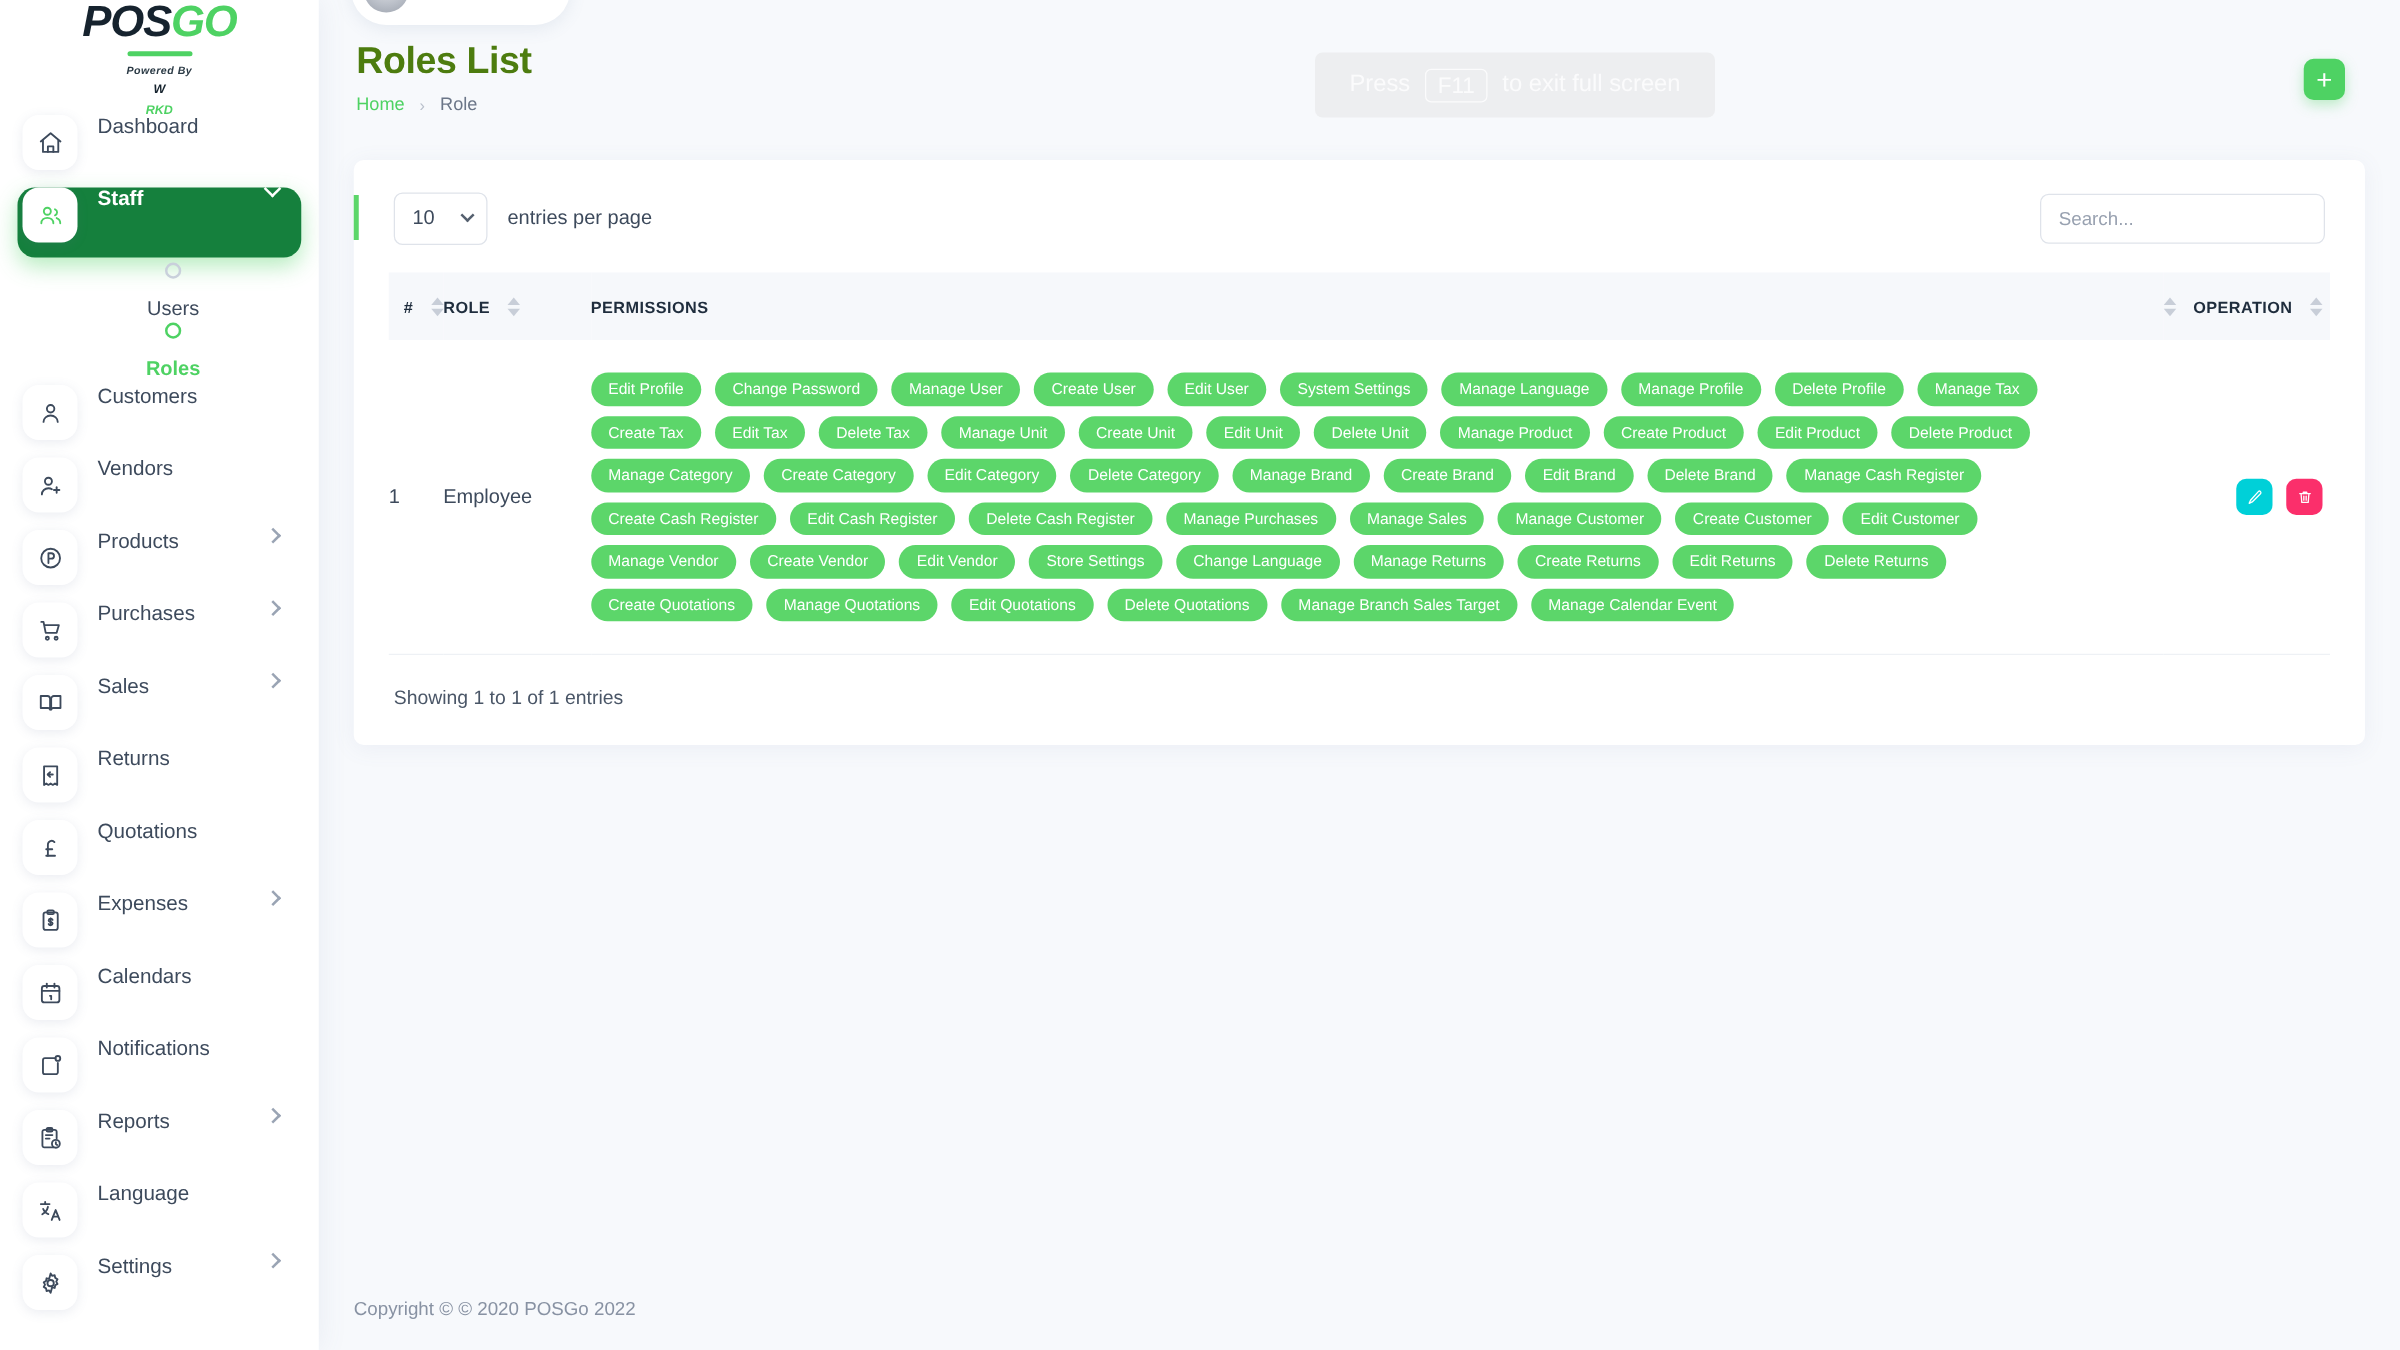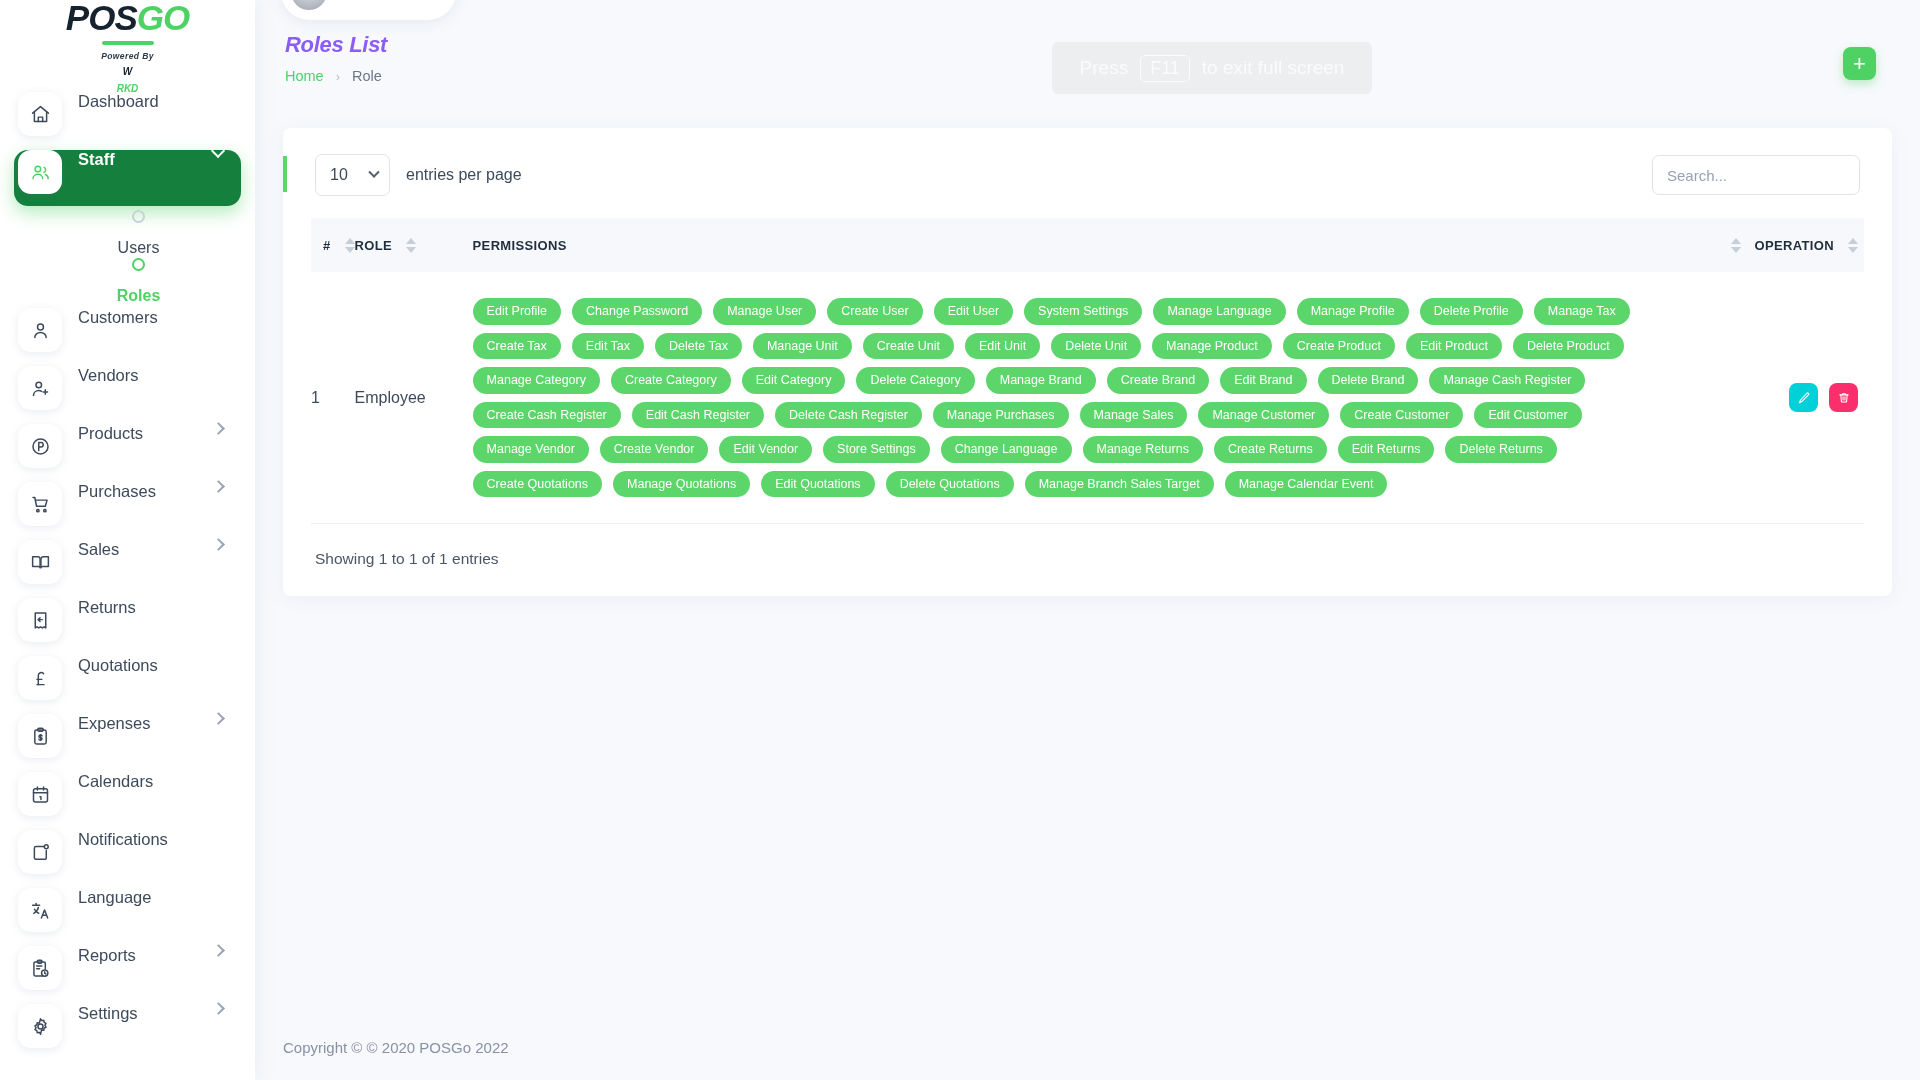--- a/index.html
+++ b/index.html
@@ -60,21 +60,21 @@
   .main { flex: 1; height: 1080px; position: relative; overflow: hidden; }
   .avatar-stub {
     position:absolute; left: 26px; top: -36px; width: 175px; height: 56px;
     background: #fff; border-radius: 28px; box-shadow: 0 3px 14px rgba(100,120,160,0.12);
     display:flex; align-items:center; padding-left: 10px;
   }
   .avatar-stub .av { width: 36px; height: 36px; border-radius: 50%;
      background: radial-gradient(circle at 50% 35%, #e8eaee 0%, #b9bec7 60%, #9aa0ab 100%); }
 
   .page-head { padding: 32px 0 0 30px; }
-  .page-title { font-size: 22px; font-weight: 700; color: #8b5cf6; letter-spacing:-.3px;font-style:italic; }
+  .page-title { font-size: 30px; font-weight: 700; color: #4d7c0f; letter-spacing:-.3px; }
   .crumbs { margin-top: 10px; display:flex; align-items:center; gap: 12px; font-size: 14.5px; }
   .crumbs .home { color:#4ed263; cursor:pointer; }
   .crumbs .sep { color:#b9c0cc; font-size: 13px; }
   .crumbs .cur { color:#6b7688; }
 
   .fs-toast {
     position:absolute; left: 797px; top: 42px; width: 320px; height: 52px;
     background: #edeef0; border-radius: 6px;
     display:flex; align-items:center; justify-content:center; gap: 12px;
     font-size: 19px; color: #fbfbfc;
@@ -100,21 +100,21 @@
   .tbl-controls { display:flex; align-items:center; justify-content:space-between; padding: 0 4px 22px 4px; }
   .len-wrap { display:flex; align-items:center; gap: 16px; }
   .len-sel {
     width: 75px; height: 42px; border:1px solid #dfe3ea; border-radius: 7px;
     display:flex; align-items:center; justify-content:space-between; padding: 0 11px 0 14px;
     font-size: 16px; color:#3d4a5c; cursor:pointer; background:#fff;
   }
   .len-sel .cd { width: 8px; height: 8px; border-right:2px solid #55606f; border-bottom:2px solid #55606f; transform: rotate(45deg) translate(-2px,-2px); }
   .len-lbl { font-size: 16px; color:#3d4a5c; }
   .search-box {
-    width: 208px; height: 40px; border:1px solid #dfe3ea; border-radius: 7px;
+    width: 228px; height: 40px; border:1px solid #dfe3ea; border-radius: 7px;
     padding: 0 14px; font-size: 15px; color:#3d4a5c; outline:none; background:#fff;
     font-family: "Liberation Sans", sans-serif;
   }
   .search-box::placeholder { color:#98a1b0; }
 
   table.roles { width: 100%; border-collapse: collapse; }
   table.roles thead th {
     background: #f6f8fb; font-size: 13px; font-weight: 700; color:#1f2d3d;
     letter-spacing: .35px; text-align:left; padding: 16px 0; height: 54px;
     vertical-align: middle;
@@ -316,44 +316,44 @@
               <path d="M16.5 5.2H6.8A1.8 1.8 0 0 0 5 7v11a1.8 1.8 0 0 0 1.8 1.8h10A1.8 1.8 0 0 0 18.6 18V9.6"></path>
               <circle cx="18.6" cy="5.4" r="2.2"></circle>
             </svg>
         </span>
         <span class="lbl">Notifications</span>
       </div>
 
       <div class="nav-item">
         <span class="ico">
           <svg viewBox="0 0 24 24">
+              <path d="M14.5 20.5H6.2A1.7 1.7 0 0 1 4.5 18.8V6.2A1.7 1.7 0 0 1 6.2 4.5h9.6A1.7 1.7 0 0 1 17.5 6.2v6"></path>
+              <rect x="8.3" y="2.7" width="5.4" height="3.2" rx="1.2"></rect>
+              <path d="M7.6 9.2h6"></path>
+              <path d="M7.6 12.4h3.4"></path>
+              <circle cx="16.8" cy="17.2" r="3.6"></circle>
+              <path d="M16.8 15.6v1.8l1.2.8"></path>
+            </svg>
+        </span>
+        <span class="lbl">Reports</span>
+        <span class="chev"></span>
+      </div>
+
+      <div class="nav-item">
+        <span class="ico">
+          <svg viewBox="0 0 24 24">
               <path d="M3 6h8"></path>
               <path d="M7 4v2"></path>
               <path d="M9.6 8.5c-.7 3-2.6 5.4-5.2 6.8"></path>
               <path d="M5.2 10.5c.9 2.2 2.6 3.9 4.7 4.7"></path>
               <path d="M13 20.5l3.6-9 3.6 9"></path>
               <path d="M14.4 17.5h4.4"></path>
             </svg>
         </span>
         <span class="lbl">Language</span>
-      </div>
-
-      <div class="nav-item">
-        <span class="ico">
-          <svg viewBox="0 0 24 24">
-              <path d="M14.5 20.5H6.2A1.7 1.7 0 0 1 4.5 18.8V6.2A1.7 1.7 0 0 1 6.2 4.5h9.6A1.7 1.7 0 0 1 17.5 6.2v6"></path>
-              <rect x="8.3" y="2.7" width="5.4" height="3.2" rx="1.2"></rect>
-              <path d="M7.6 9.2h6"></path>
-              <path d="M7.6 12.4h3.4"></path>
-              <circle cx="16.8" cy="17.2" r="3.6"></circle>
-              <path d="M16.8 15.6v1.8l1.2.8"></path>
-            </svg>
-        </span>
-        <span class="lbl">Reports</span>
-        <span class="chev"></span>
       </div>
 
       <div class="nav-item">
         <span class="ico">
           <svg viewBox="0 0 24 24">
               <circle cx="12" cy="12" r="2.9"></circle>
               <path d="M12 3.2l1.3 2.1 2.4-.5.5 2.4 2.1 1.3-1.2 2.1 1.2 2.1-2.1 1.3-.5 2.4-2.4-.5L12 20.8l-1.3-2.1-2.4.5-.5-2.4-2.1-1.3L6.9 13.4 5.7 11.3l2.1-1.3.5-2.4 2.4.5z"></path>
             </svg>
         </span>
         <span class="lbl">Settings</span>

